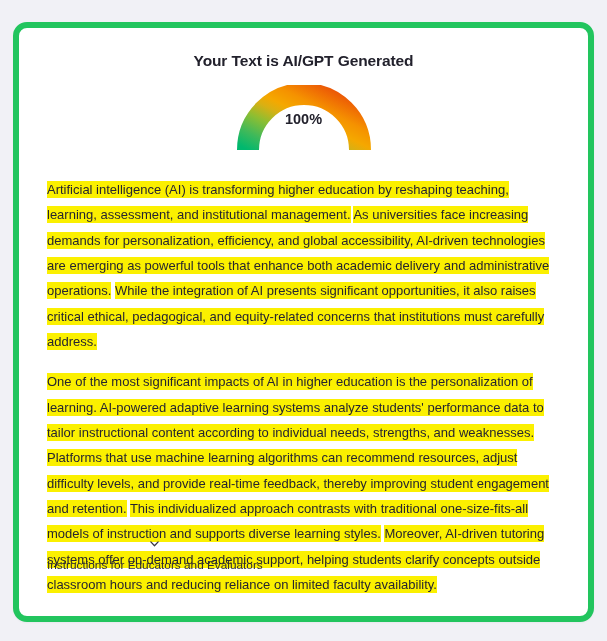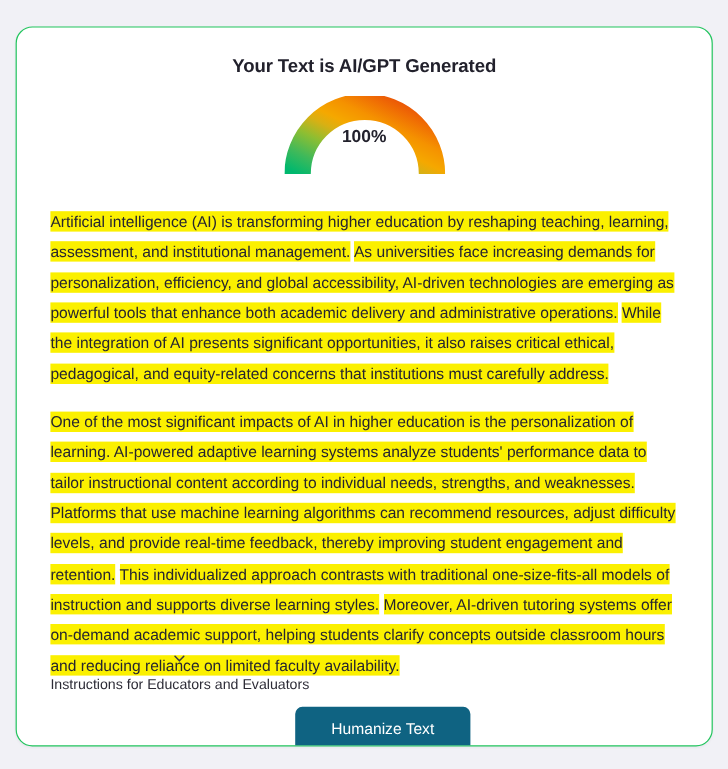--- a/index.html
+++ b/index.html
@@ -21,21 +21,21 @@
     background: #f1f1f6;
   }
 
   #result-card {
     position: absolute;
     left: 13px;
     top: 22px;
     width: 581px;
     height: 600px;
     background: #ffffff;
-    border: 1px solid #22c55e;
+    border: 6px solid #22c55e;
     border-radius: 14px;
     box-sizing: border-box;
     box-shadow: 0 1px 2px rgba(30,30,60,0.04);
     overflow: hidden;
   }
 
   
   .result-heading {
     margin: 0;
     padding-top: 24px;

